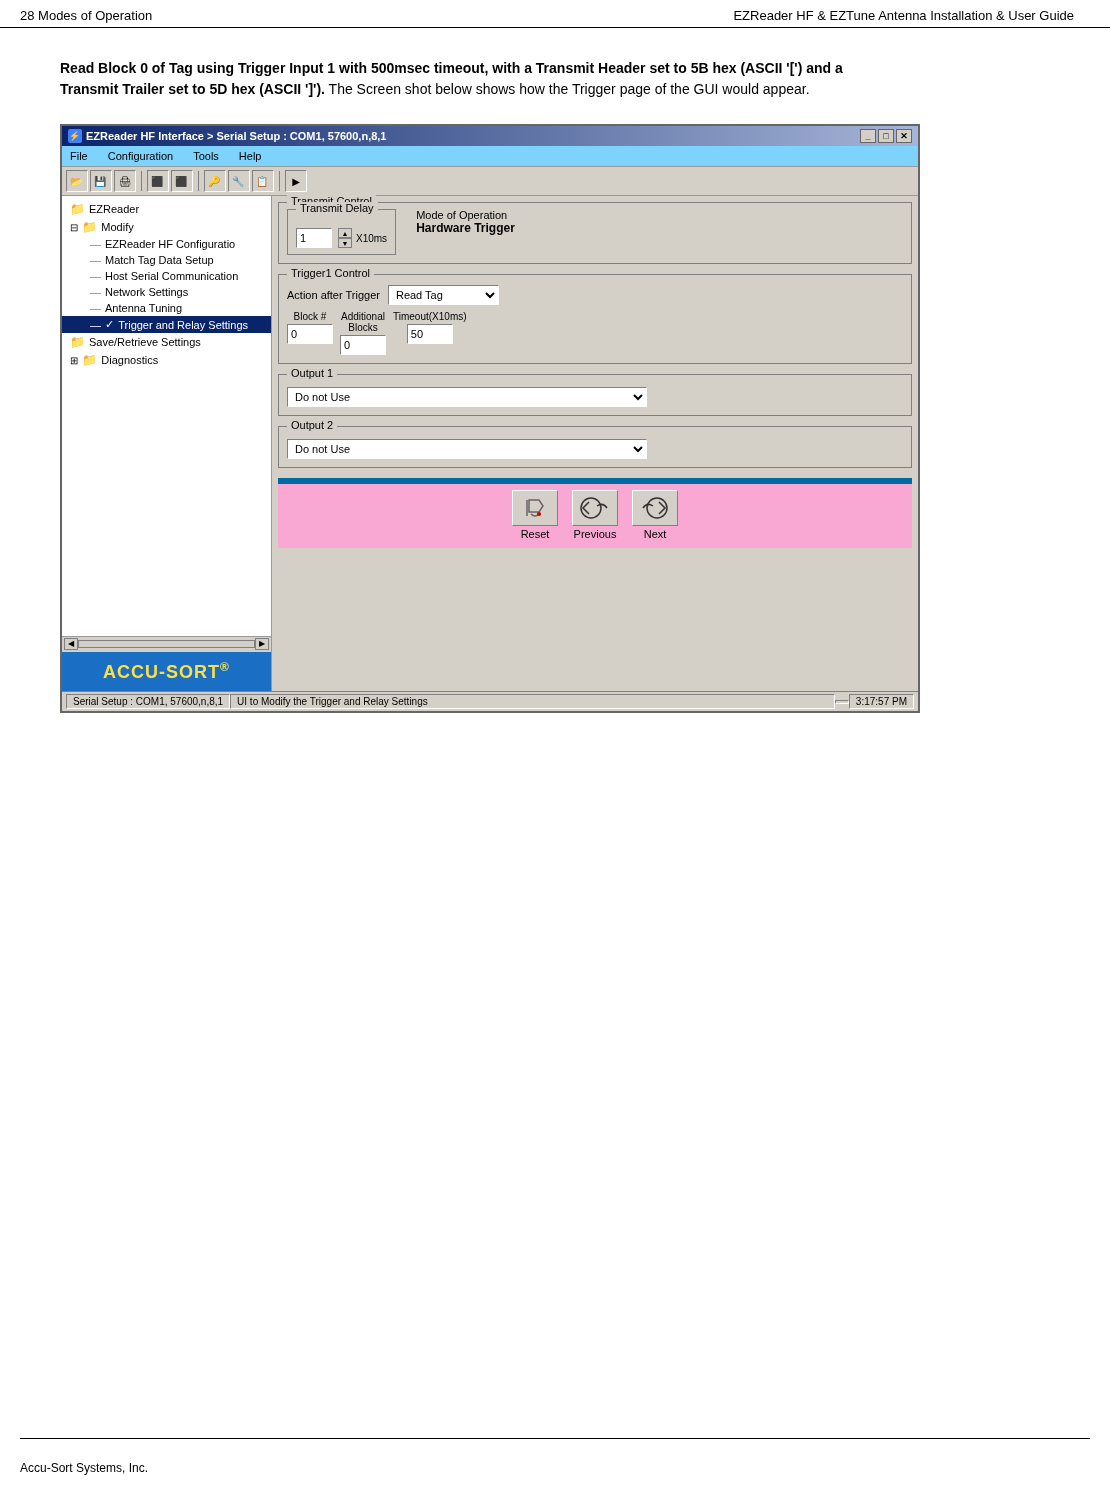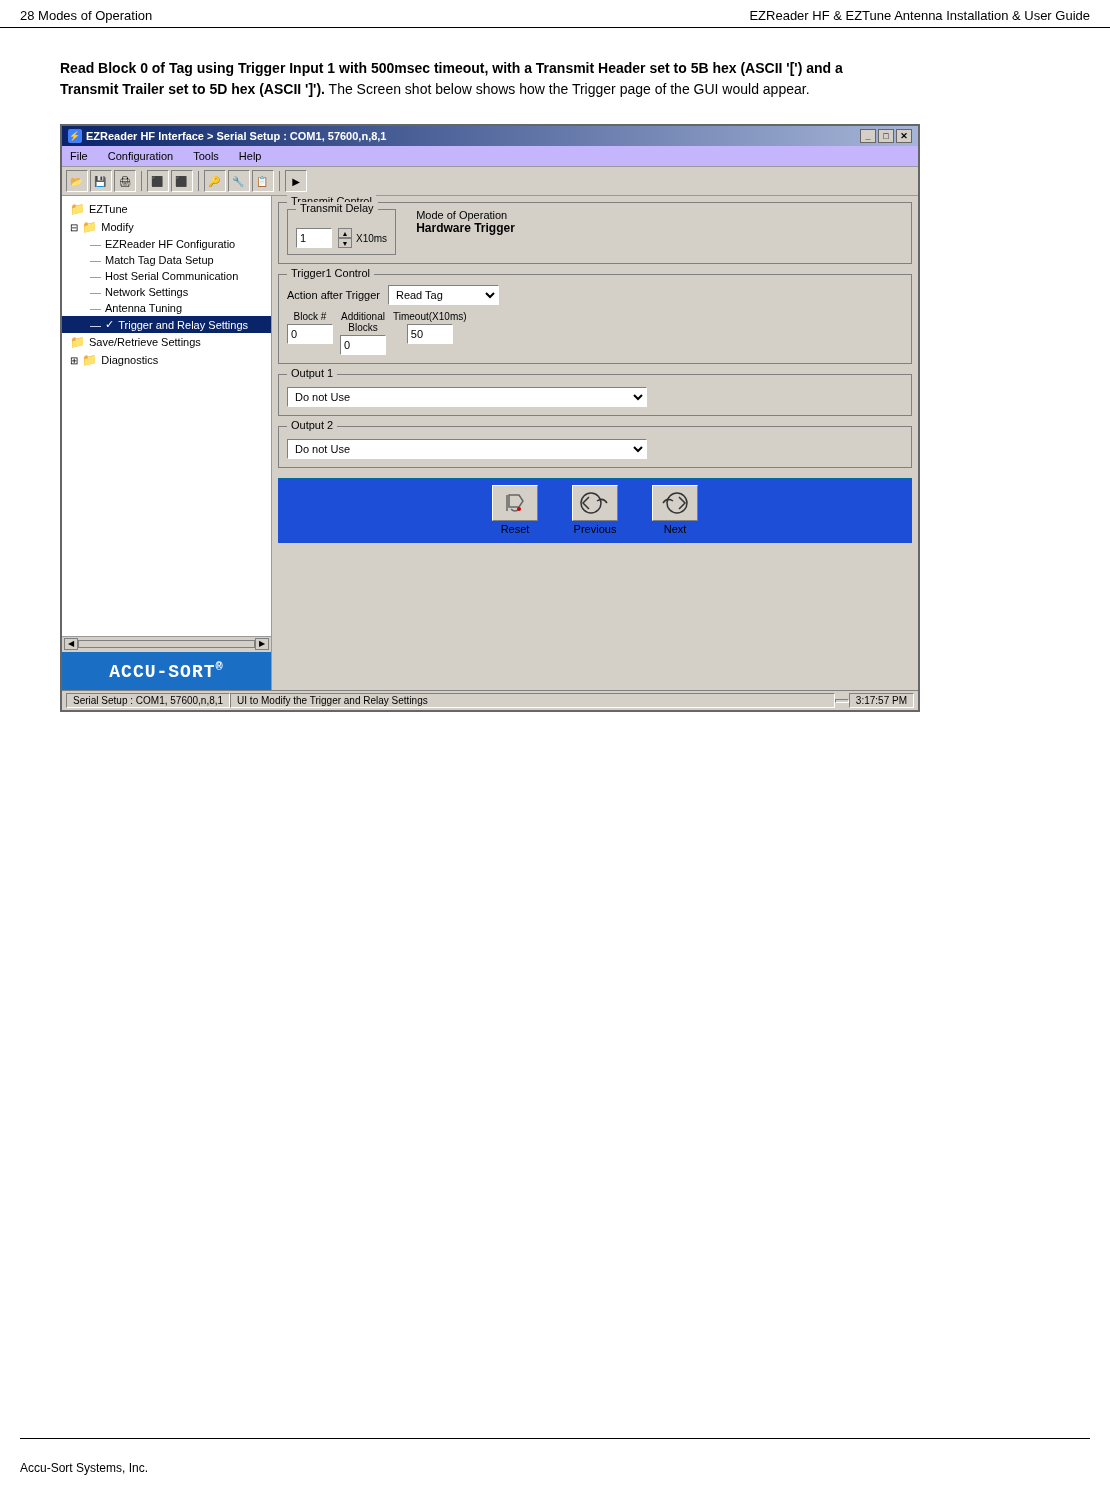--- a/index.html
+++ b/index.html
@@ -10,21 +10,21 @@
       width: 1110px;
       min-height: 1495px;
       color: #000;
     }
 
     
     .page-header {
       display: flex;
       justify-content: space-between;
       align-items: flex-start;
-      padding: 8px 20px 4px 20px;
+      padding: 8px 36px 4px 20px;
       border-bottom: 1px solid #000;
     }
 
     
     .main-content {
       padding: 30px 60px 30px 60px;
     }
 
     
     .intro-text {
@@ -85,21 +85,21 @@
       font-size: 9px;
       display: flex;
       align-items: center;
       justify-content: center;
       cursor: pointer;
       color: #000;
     }
 
     
     .menu-bar {
-      background: #c4b5fd;
+      background: #7dd3fc;
       padding: 2px 4px;
       display: flex;
       gap: 12px;
       border-bottom: 1px solid #999;
       font-size: 11px;
     }
     .menu-item {
       padding: 2px 4px;
       cursor: pointer;
     }
@@ -272,26 +272,25 @@
       align-items: center;
     }
 
     
     .output-row {
       margin-top: 6px;
     }
 
     
     .bottom-bar {
-      background: #1d4ed8;
+      background: #f9a8d4;
       display: flex;
       justify-content: center;
-      gap: 20px;
       padding: 6px 0 8px 0;
-      border-top: 1px solid #0369a1;
+      border-top: 6px solid #0369a1;
     }
     .bottom-btn {
       display: flex;
       flex-direction: column;
       align-items: center;
       gap: 2px;
       min-width: 60px;
     }
     .bottom-btn-icon {
       width: 46px;
@@ -324,24 +323,24 @@
       border: 1px solid #808080;
       border-right-color: #fff;
       border-bottom-color: #fff;
       white-space: nowrap;
     }
     .status-segment:last-child { margin-left: auto; }
 
     
     .accu-sort-banner {
       background: #1a6fc4;
-      color: #ffffff;
+      color: #fde047;
       font-size: 18px;
       font-weight: bold;
-      font-family: Liberation Mono, monospace;
+      font-family: Liberation Sans, sans-serif;
       padding: 8px 8px;
       margin-top: 2px;
       text-align: center;
       letter-spacing: 1px;
     }
     .accu-sort-banner .reg {
       font-size: 12px;
       vertical-align: super;
     }
 
@@ -422,21 +421,21 @@
       <div class="toolbar-btn">▶</div>
     </div>
 
     <div class="window-body">
 
       <div style="display:flex;flex-direction:column;width:210px;border-right:1px solid #999;">
         <div class="left-panel">
 
           <div class="tree-item">
             <span style="font-size:12px;">📁</span>
-            <span>EZTune</span>
+            <span>EZReader</span>
           </div>
 
           <div class="tree-item">
             <span style="font-size:10px;">⊟</span>
             <span style="font-size:12px;">📁</span>
             <span>Modify</span>
           </div>
 
           <div class="tree-item">
             <span style="margin-left:20px;color:#808080;">—</span>

